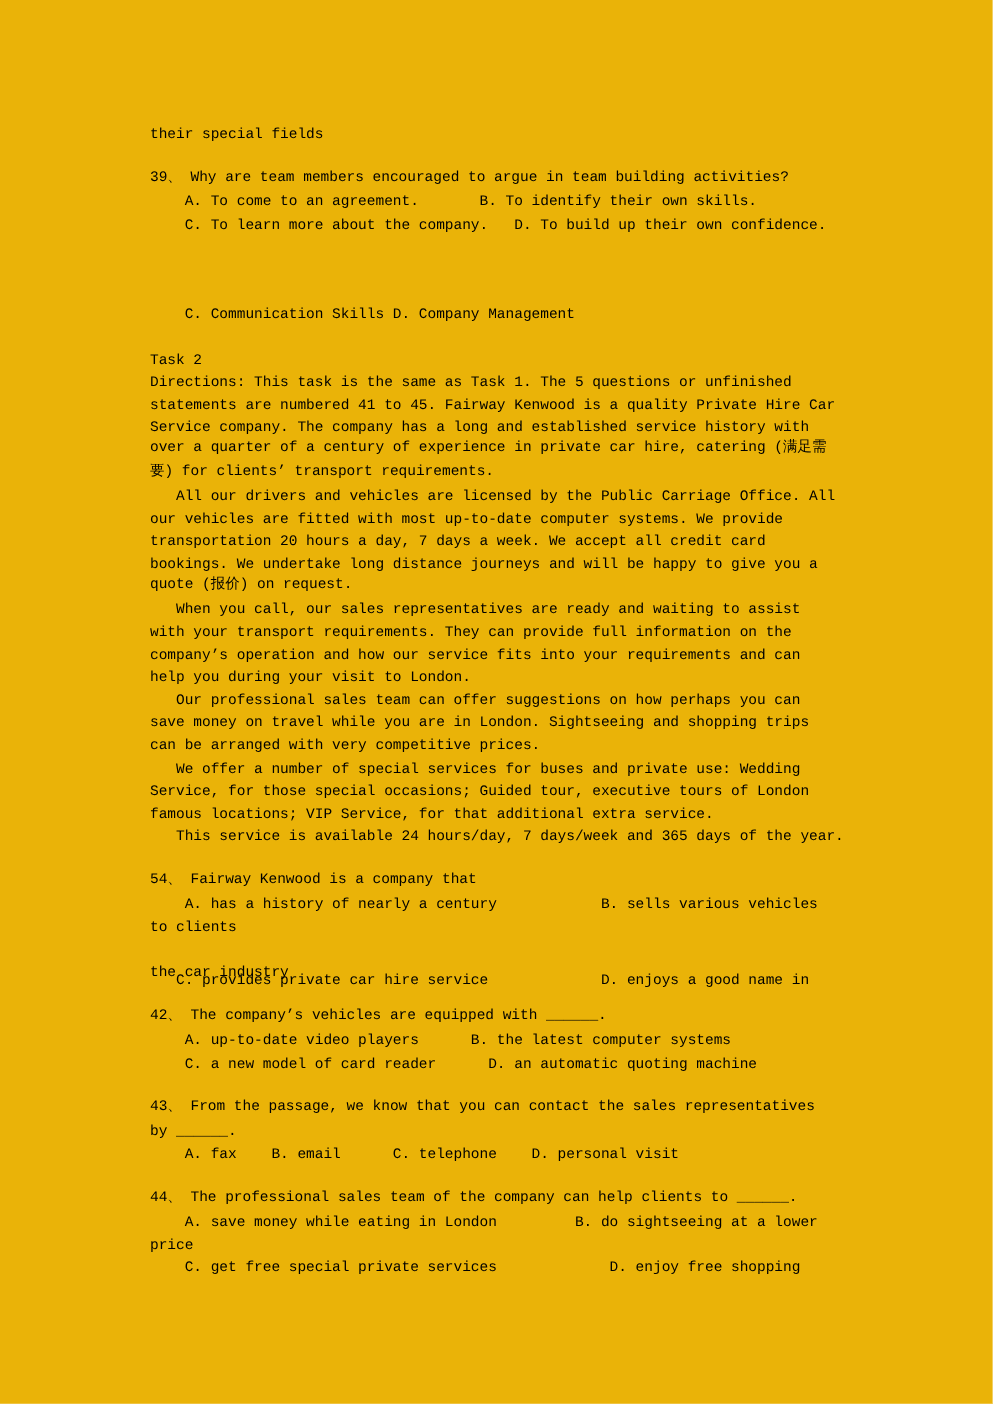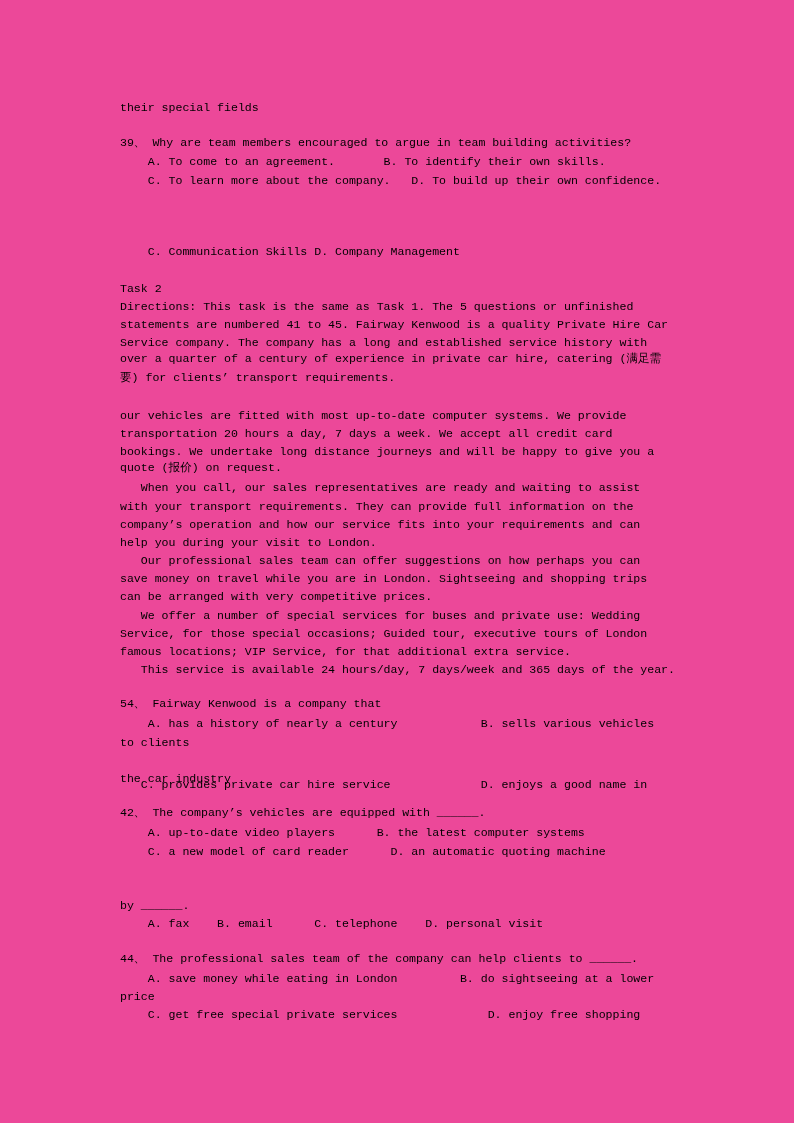--- a/index.html
+++ b/index.html
@@ -1,17 +1,17 @@
 <!DOCTYPE html>
 <html><head>
 <meta charset="utf-8">
 <style>
   html, body { margin:0; padding:0; background:#ffffff; }
   body { width:794px; height:1123px; position:relative; overflow:hidden; }
-  .page { position:absolute; left:0; top:0; width:794px; height:1123px; background:#ec4899; }
+  .page { position:absolute; left:0; top:0; width:794px; height:1123px; background:#eab308; }
   .ln {
     position:absolute; left:120px; white-space:pre;
     font-family:"Liberation Mono","DejaVu Sans Mono",monospace;
     font-size:11.6px; color:#000; line-height:14px; letter-spacing:-0.02px;
   }
 </style>
 </head>
 <body>
 
 <div class="page">
@@ -22,20 +22,21 @@
   <div class="ln" style="top:174px">    C. To learn more about the company.   D. To build up their own confidence.</div>
 
   <div class="ln" style="top:245px">    C. Communication Skills D. Company Management</div>
 
   <div class="ln" style="top:282px">Task 2</div>
   <div class="ln" style="top:300px">Directions: This task is the same as Task 1. The 5 questions or unfinished</div>
   <div class="ln" style="top:318px">statements are numbered 41 to 45. Fairway Kenwood is a quality Private Hire Car</div>
   <div class="ln" style="top:336px">Service company. The company has a long and established service history with</div>
   <div class="ln" style="top:352px">over a quarter of a century of experience in private car hire, catering (满足需</div>
   <div class="ln" style="top:371px">要) for clients’ transport requirements.</div>
+  <div class="ln" style="top:391px">   All our drivers and vehicles are licensed by the Public Carriage Office. All</div>
   <div class="ln" style="top:409px">our vehicles are fitted with most up-to-date computer systems. We provide</div>
   <div class="ln" style="top:427px">transportation 20 hours a day, 7 days a week. We accept all credit card</div>
   <div class="ln" style="top:445px">bookings. We undertake long distance journeys and will be happy to give you a</div>
   <div class="ln" style="top:461px">quote (报价) on request.</div>
   <div class="ln" style="top:481px">   When you call, our sales representatives are ready and waiting to assist</div>
   <div class="ln" style="top:500px">with your transport requirements. They can provide full information on the</div>
   <div class="ln" style="top:536px">help you during your visit to London.</div>
   <div class="ln" style="top:518px">company’s operation and how our service fits into your requirements and can</div>
   <div class="ln" style="top:554px">   Our professional sales team can offer suggestions on how perhaps you can</div>
   <div class="ln" style="top:572px">save money on travel while you are in London. Sightseeing and shopping trips</div>
@@ -48,20 +49,21 @@
   <div class="ln" style="top:697px">54、 Fairway Kenwood is a company that</div>
   <div class="ln" style="top:717px">    A. has a history of nearly a century            B. sells various vehicles</div>
   <div class="ln" style="top:736px">to clients</div>
   <div class="ln" style="top:778px">   C. provides private car hire service             D. enjoys a good name in</div>
   <div class="ln" style="top:772px">the car industry</div>
 
   <div class="ln" style="top:806px">42、 The company’s vehicles are equipped with ______.</div>
   <div class="ln" style="top:826px">    A. up-to-date video players      B. the latest computer systems</div>
   <div class="ln" style="top:845px">    C. a new model of card reader      D. an automatic quoting machine</div>
 
+  <div class="ln" style="top:879px">43、 From the passage, we know that you can contact the sales representatives</div>
   <div class="ln" style="top:899px">by ______.</div>
   <div class="ln" style="top:917px">    A. fax    B. email      C. telephone    D. personal visit</div>
 
   <div class="ln" style="top:952px">44、 The professional sales team of the company can help clients to ______.</div>
   <div class="ln" style="top:972px">    A. save money while eating in London         B. do sightseeing at a lower</div>
   <div class="ln" style="top:990px">price</div>
   <div class="ln" style="top:1008px">    C. get free special private services             D. enjoy free shopping</div>
 </div>
 
 </body></html>

